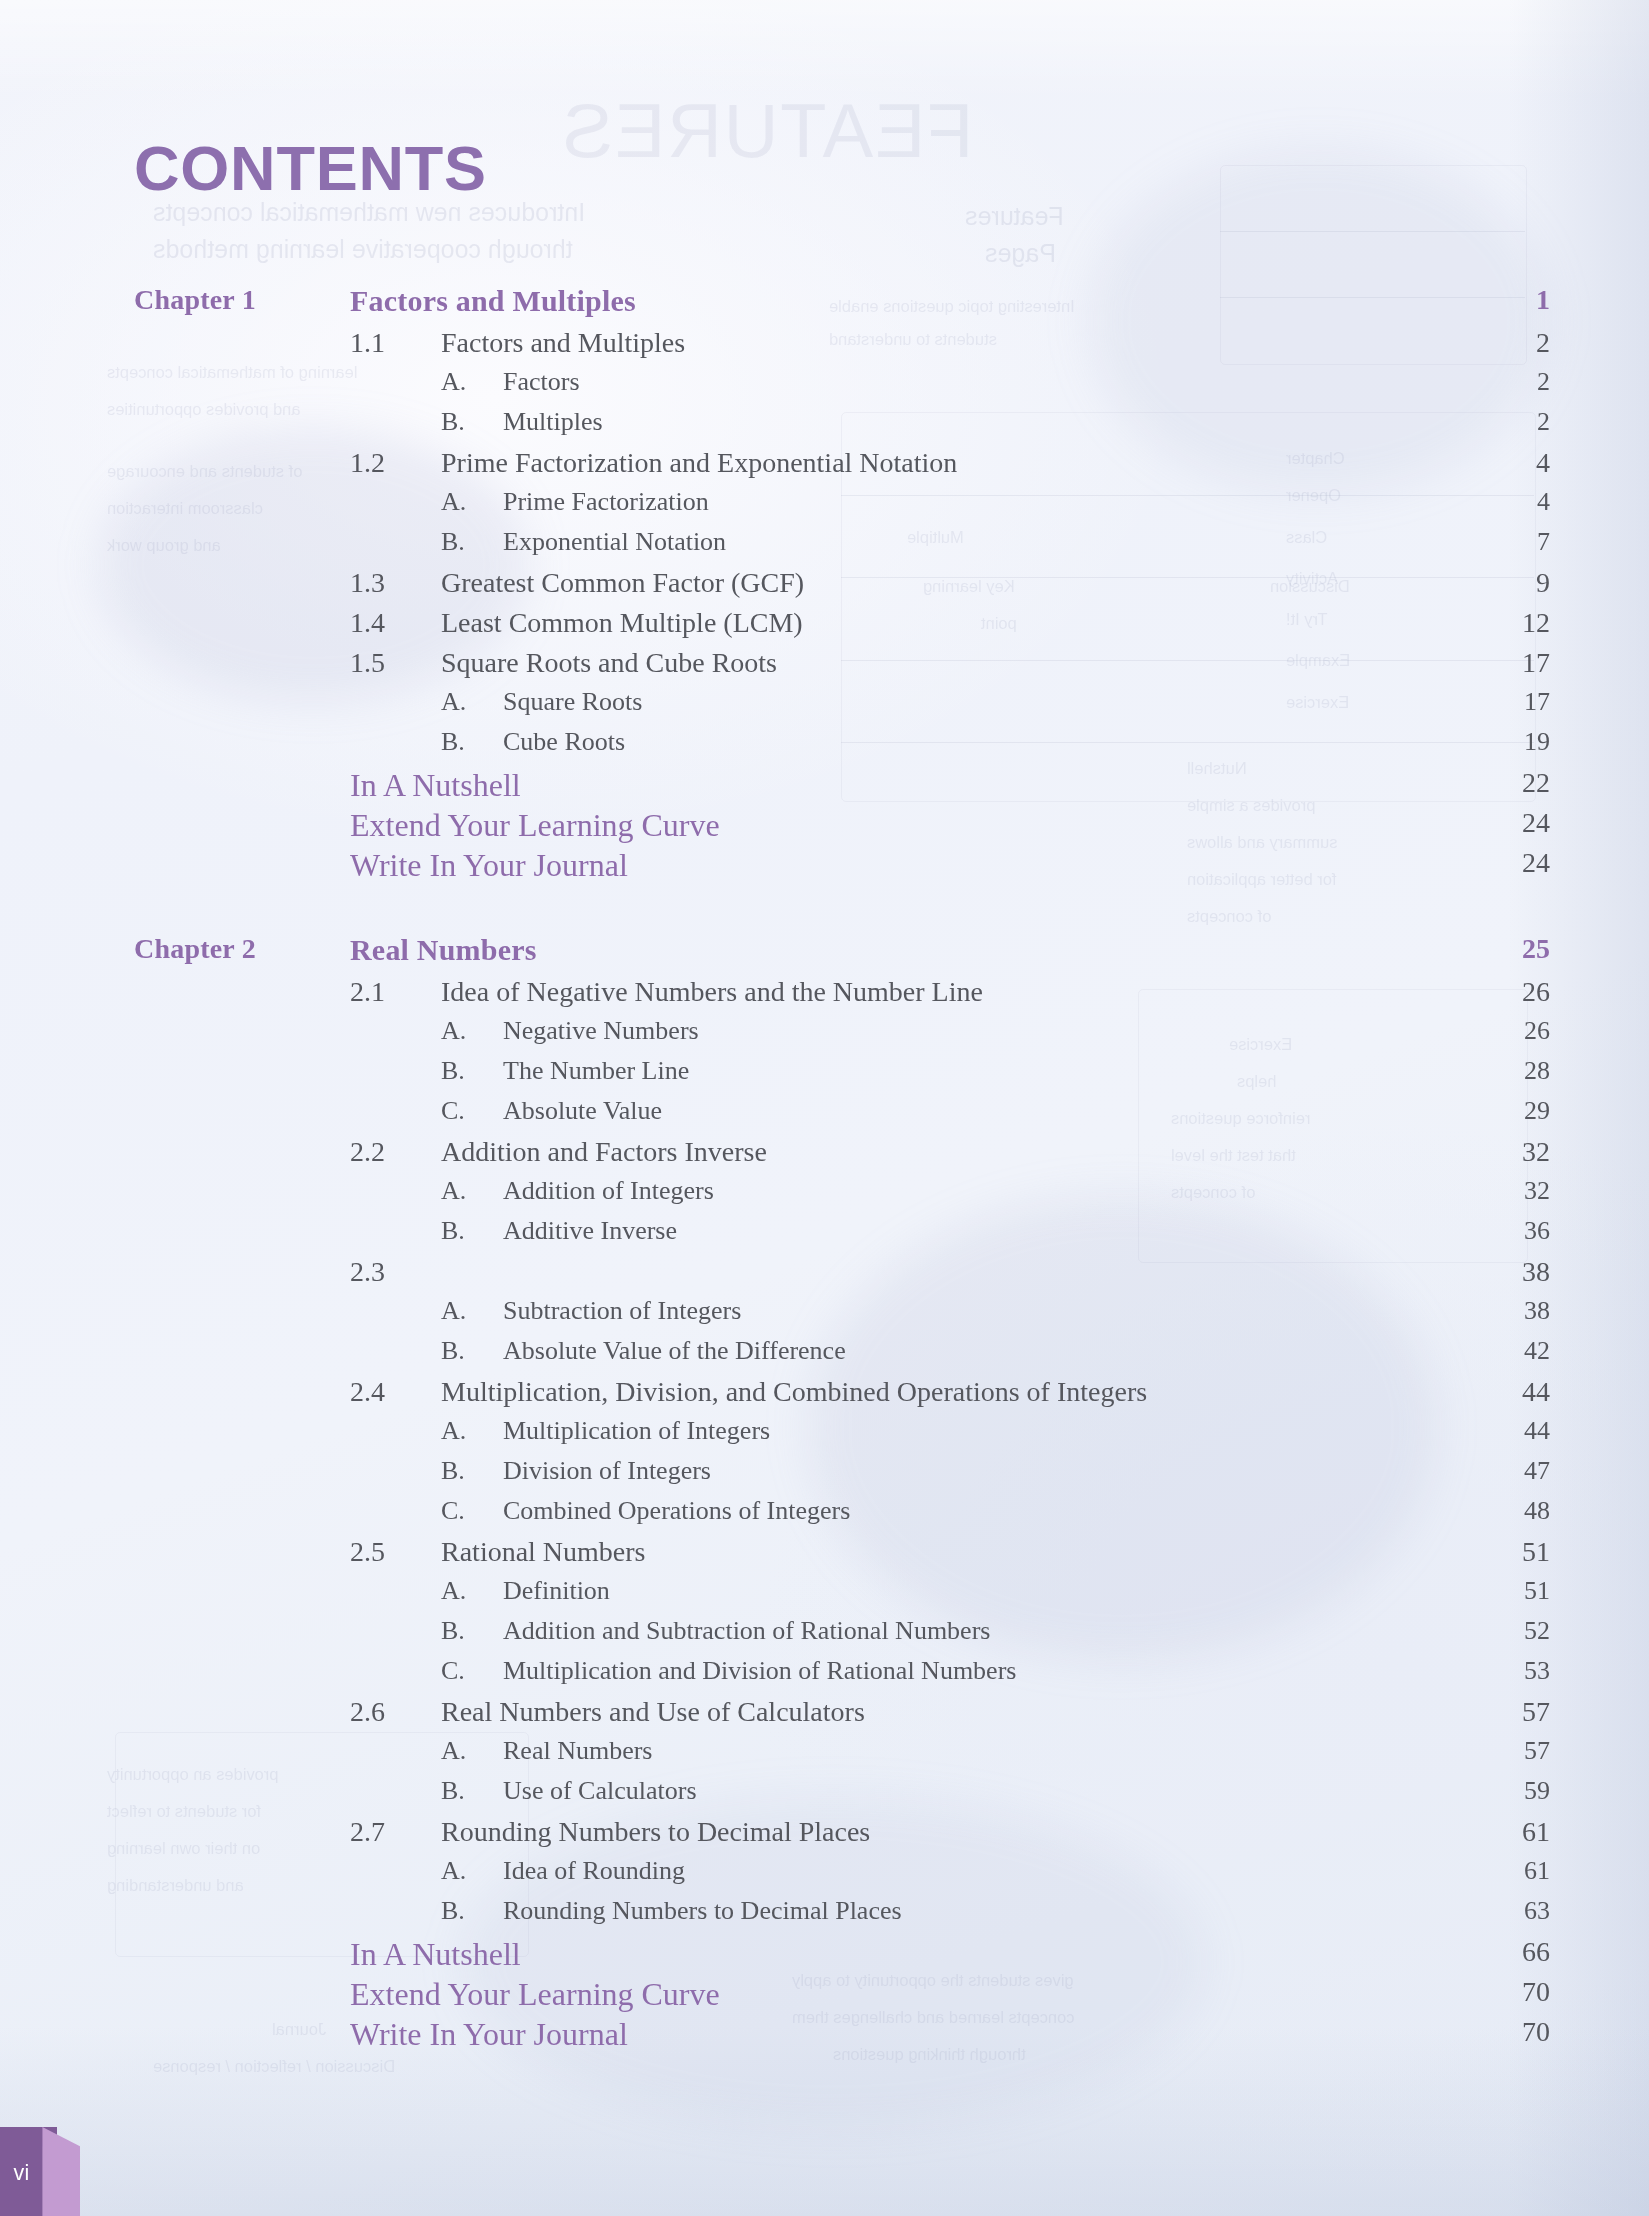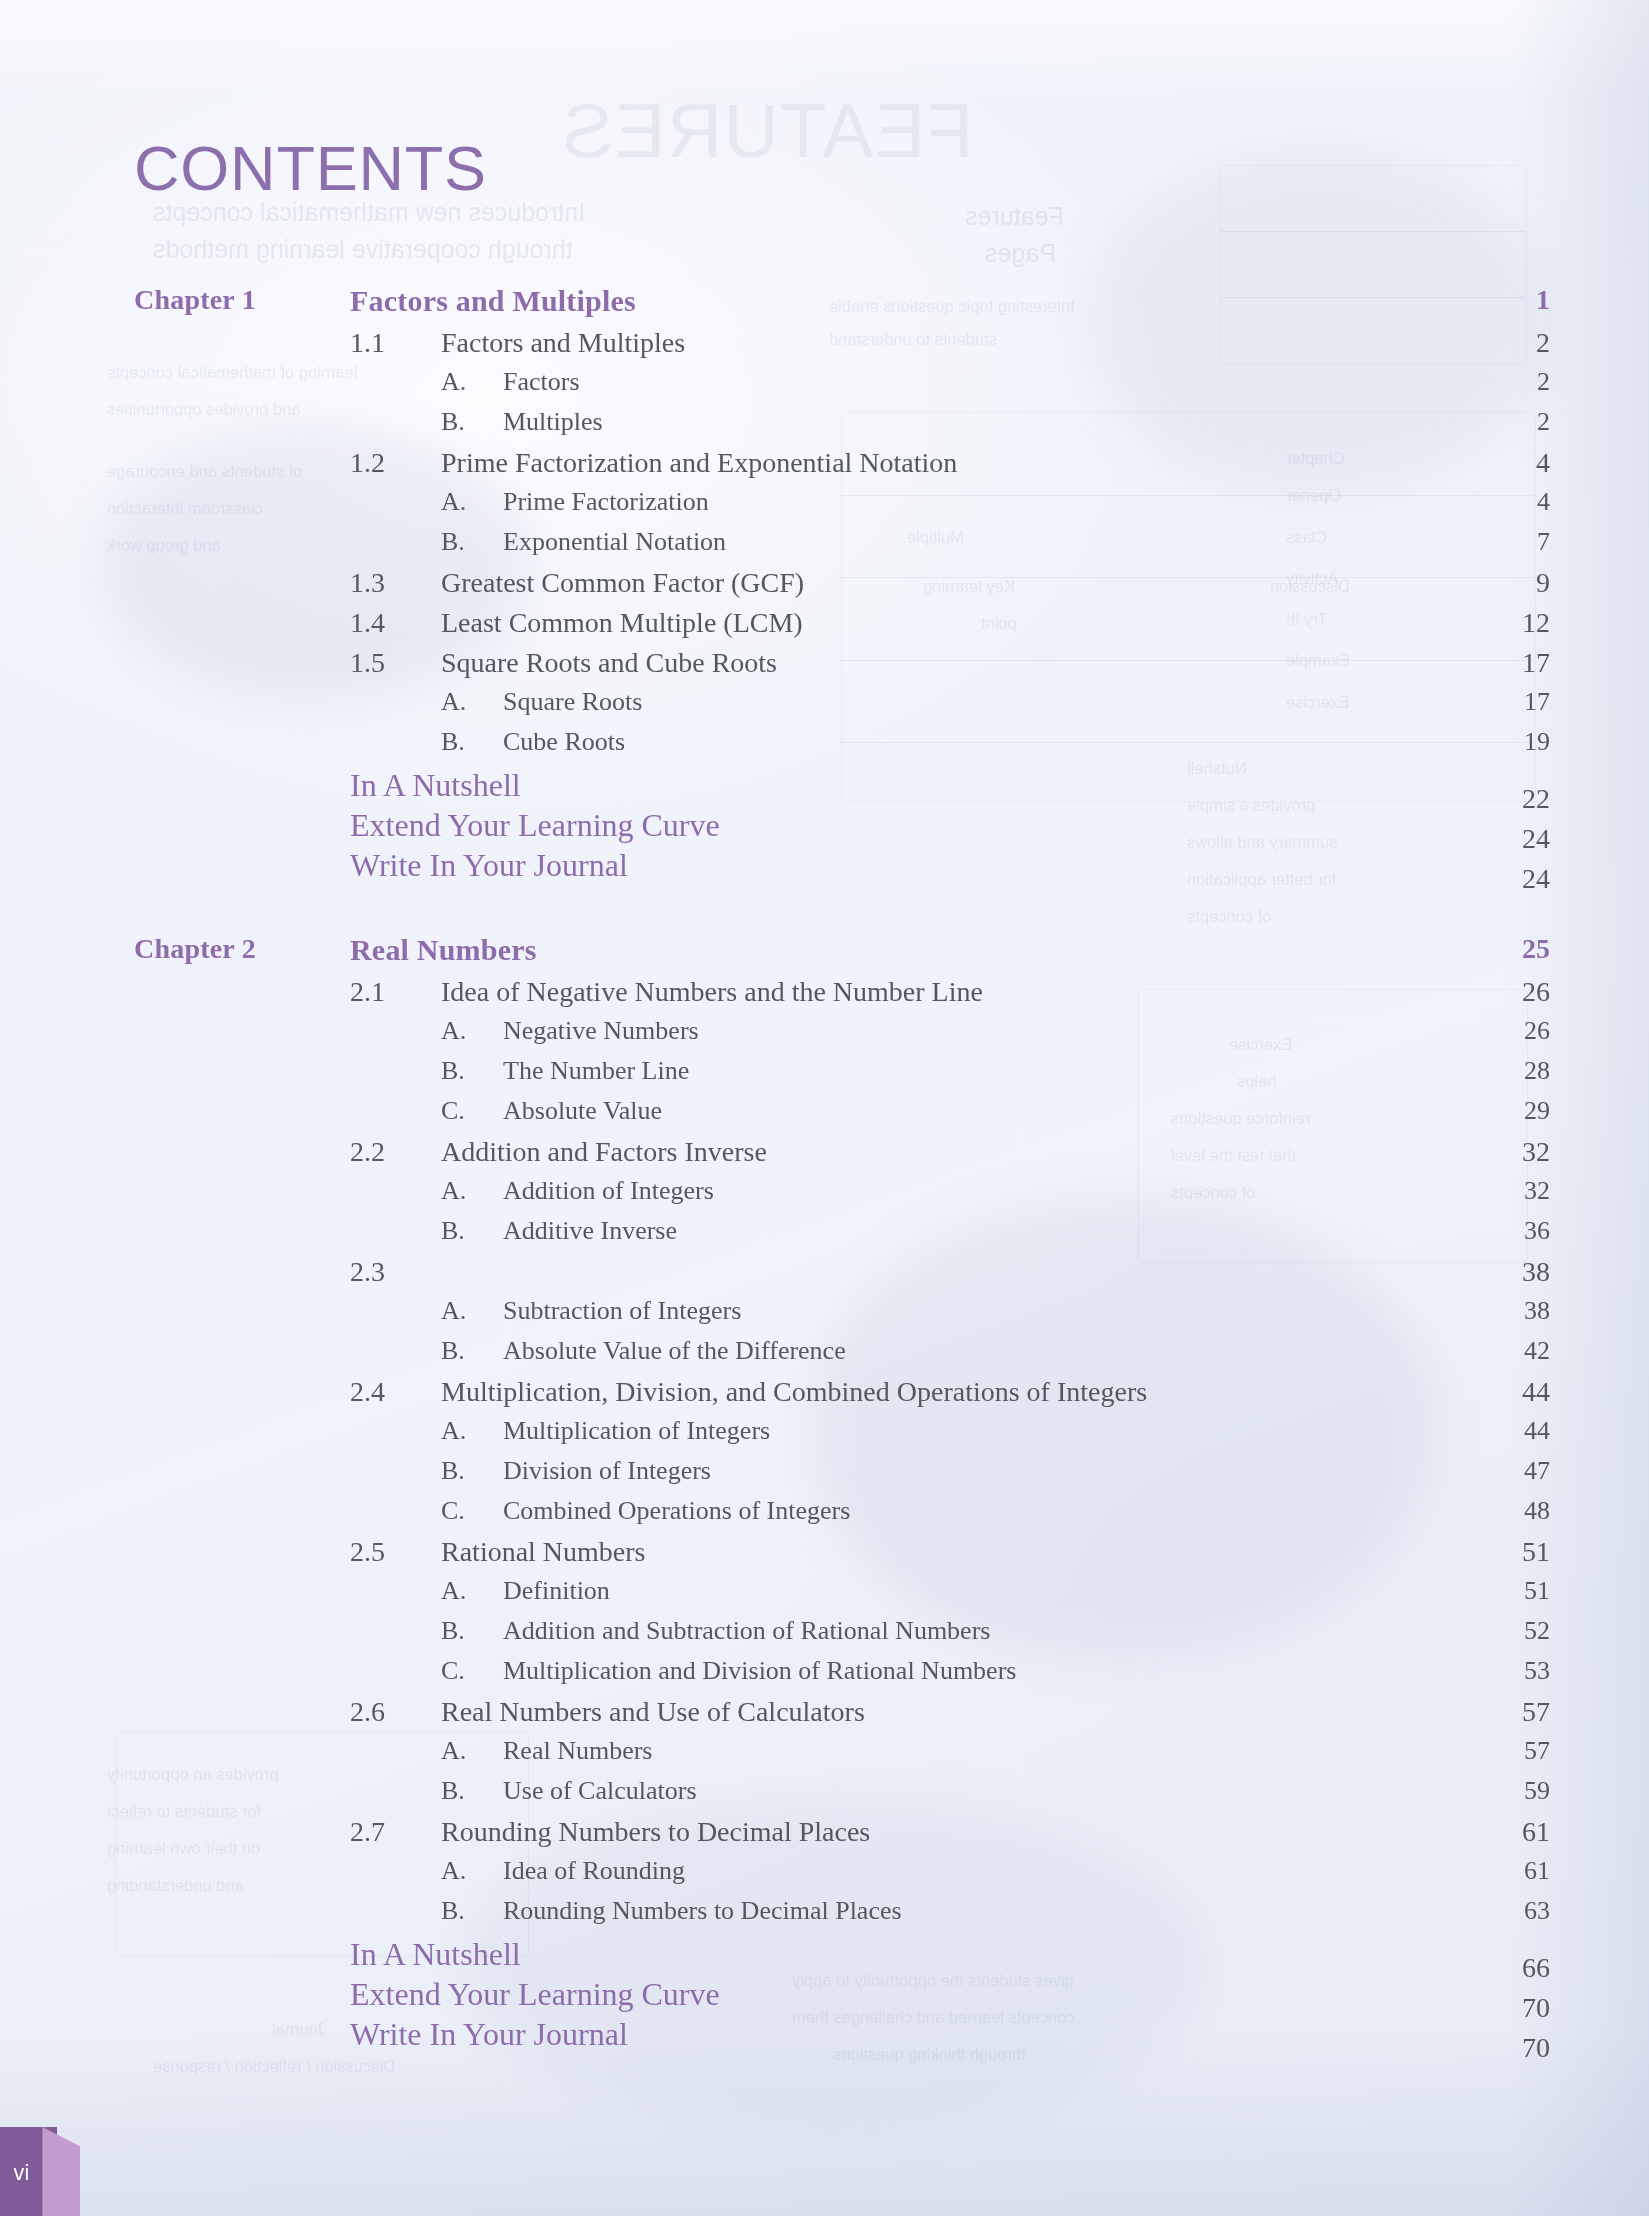--- a/index.html
+++ b/index.html
@@ -67,21 +67,21 @@
     width: 1649px;
     height: 2216px;
   }
 
   .contents-title {
     position: absolute;
     left: 134px;
     top: 132px;
     font-family: "Liberation Sans", "DejaVu Sans", sans-serif;
     font-size: 63px;
-    font-weight: 400;
+    font-weight: 700;
     letter-spacing: 0.8px;
     color: #8d6fae;
   }
 
   .toc {
     position: absolute;
     left: 0;
     top: 284px;
     width: 1649px;
   }
@@ -165,21 +165,21 @@
 
   
   .special-title {
     left: 350px;
     top: 0;
     font-size: 32px;
     color: #8e6cab;
   }
   .special-page {
     right: 99px;
-    top: 16px;
+    top: 0;
     font-size: 28px;
     color: #55575e;
   }
 
   
   .page-tab {
     position: absolute;
     left: -6.6px;
     bottom: 0;
     width: 86px;

